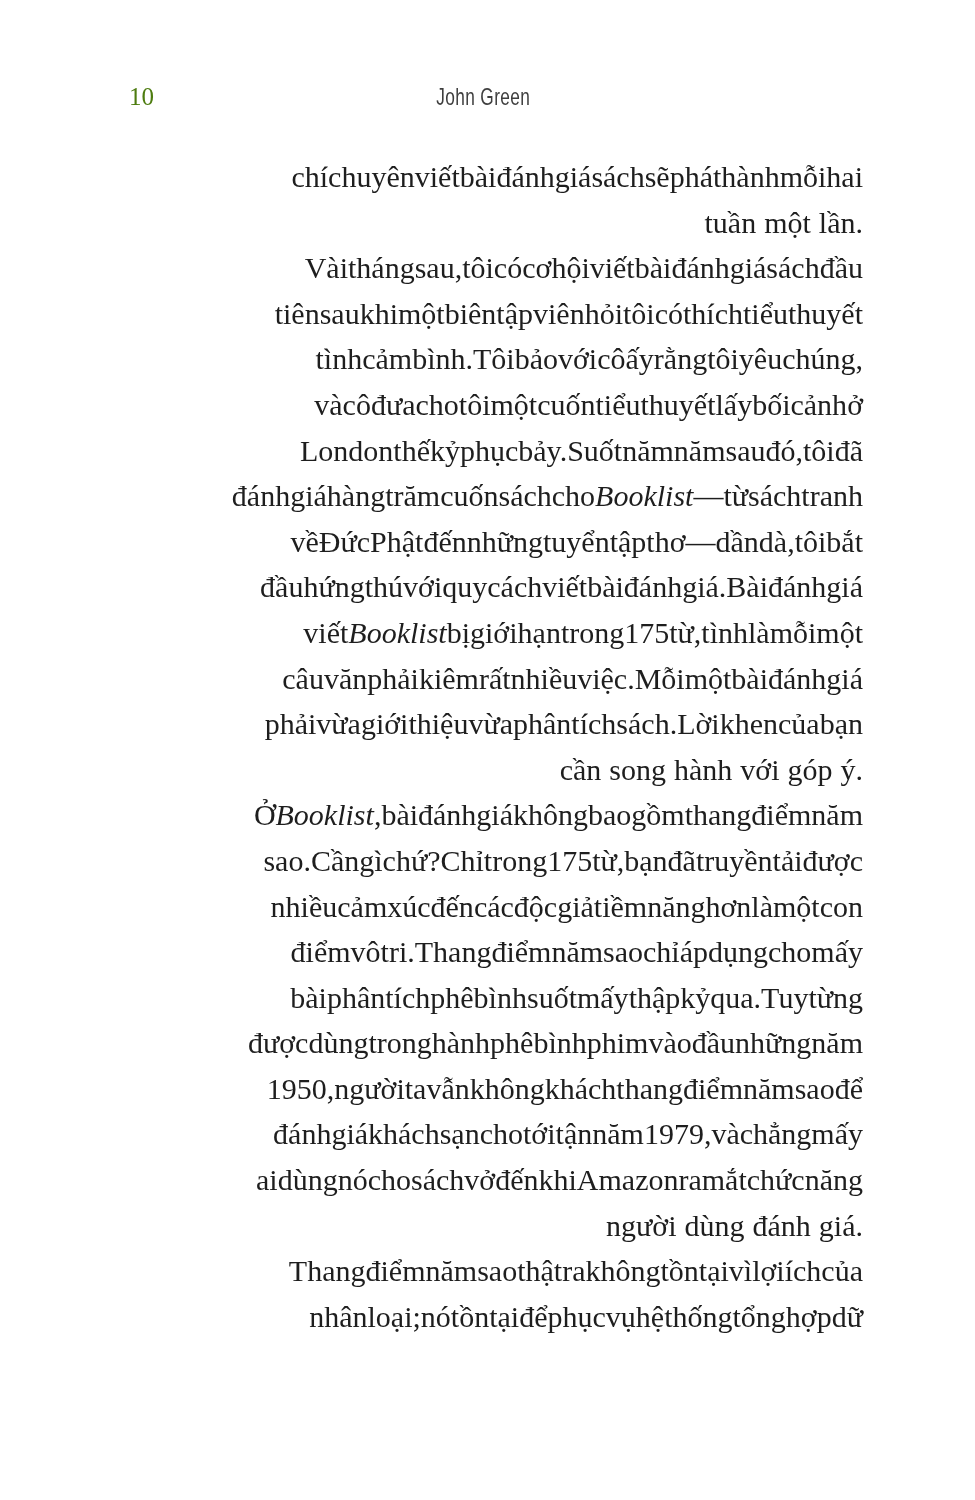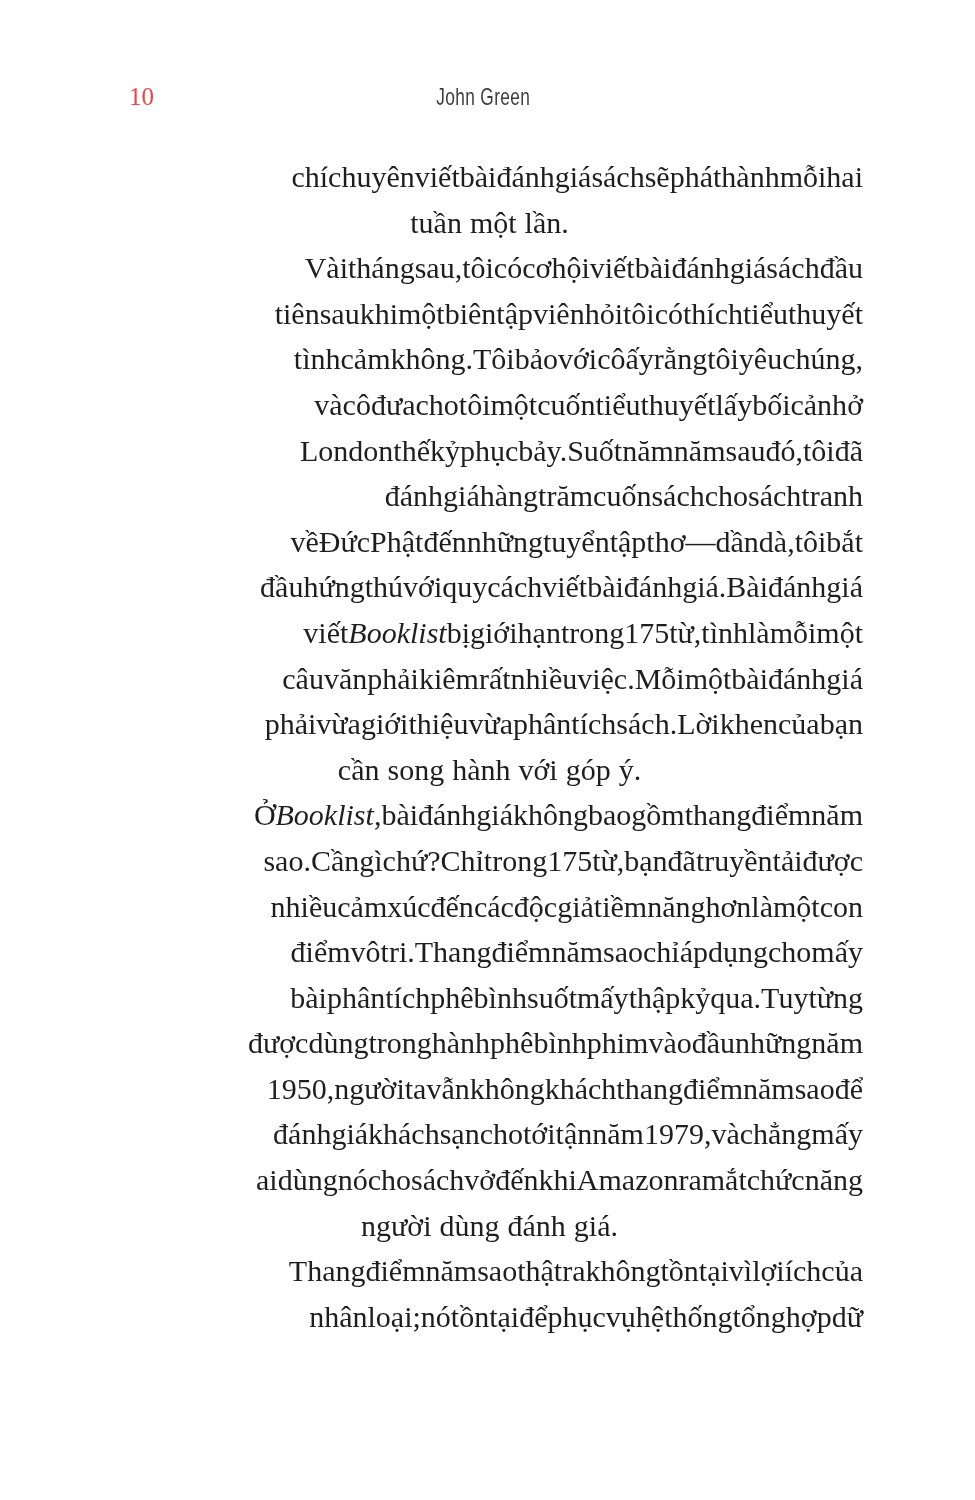--- a/index.html
+++ b/index.html
@@ -25,21 +25,21 @@
     left: 116px;
     right: 112px;
     height: 34px;
   }
   .pagenum {
     position: absolute;
     left: 13px;
     top: 0;
     font-size: 25px;
     line-height: 34px;
-    color: #ef4444;
+    color: #4d7c0f;
   }
   .runtitle {
     position: absolute;
     left: 0;
     right: 12px;
     top: 0;
     text-align: center;
     font-family: "Liberation Sans", "DejaVu Sans", sans-serif;
     font-size: 24px;
     line-height: 34px;
@@ -55,21 +55,21 @@
   .textblock {
     position: absolute;
     left: 116px;
     right: 112px;
     top: 154px;
     font-size: 30px;
   }
   .line {
     display: flex;
     height: 45.6px;
-    justify-content: center;
+    justify-content: flex-end;
     column-gap: 8px;
     white-space: nowrap;
   }
   .line > .w { line-height: 45.6px; }
   .line.just { justify-content: flex-end; column-gap: 0; }
   .line.indent { padding-left: 37px; }
   .it { font-style: italic; }
 </style>
 </head>
 <body>
@@ -129,21 +129,21 @@
         <span class="w"><span>hỏi</span></span>
         <span class="w"><span>tôi</span></span>
         <span class="w"><span>có</span></span>
         <span class="w"><span>thích</span></span>
         <span class="w"><span>tiểu</span></span>
         <span class="w"><span>thuyết</span></span>
       </div>
       <div class="line just">
         <span class="w"><span>tình</span></span>
         <span class="w"><span>cảm</span></span>
-        <span class="w"><span>không.</span></span>
+        <span class="w"><span>bình.</span></span>
         <span class="w"><span>Tôi</span></span>
         <span class="w"><span>bảo</span></span>
         <span class="w"><span>với</span></span>
         <span class="w"><span>cô</span></span>
         <span class="w"><span>ấy</span></span>
         <span class="w"><span>rằng</span></span>
         <span class="w"><span>tôi</span></span>
         <span class="w"><span>yêu</span></span>
         <span class="w"><span>chúng,</span></span>
       </div>
@@ -177,20 +177,21 @@
         <span class="w"><span>đã</span></span>
       </div>
       <div class="line just">
         <span class="w"><span>đánh</span></span>
         <span class="w"><span>giá</span></span>
         <span class="w"><span>hàng</span></span>
         <span class="w"><span>trăm</span></span>
         <span class="w"><span>cuốn</span></span>
         <span class="w"><span>sách</span></span>
         <span class="w"><span>cho</span></span>
+        <span class="w"><span class="it">Booklist</span><span>—từ</span></span>
         <span class="w"><span>sách</span></span>
         <span class="w"><span>tranh</span></span>
       </div>
       <div class="line just">
         <span class="w"><span>về</span></span>
         <span class="w"><span>Đức</span></span>
         <span class="w"><span>Phật</span></span>
         <span class="w"><span>đến</span></span>
         <span class="w"><span>những</span></span>
         <span class="w"><span>tuyển</span></span>

